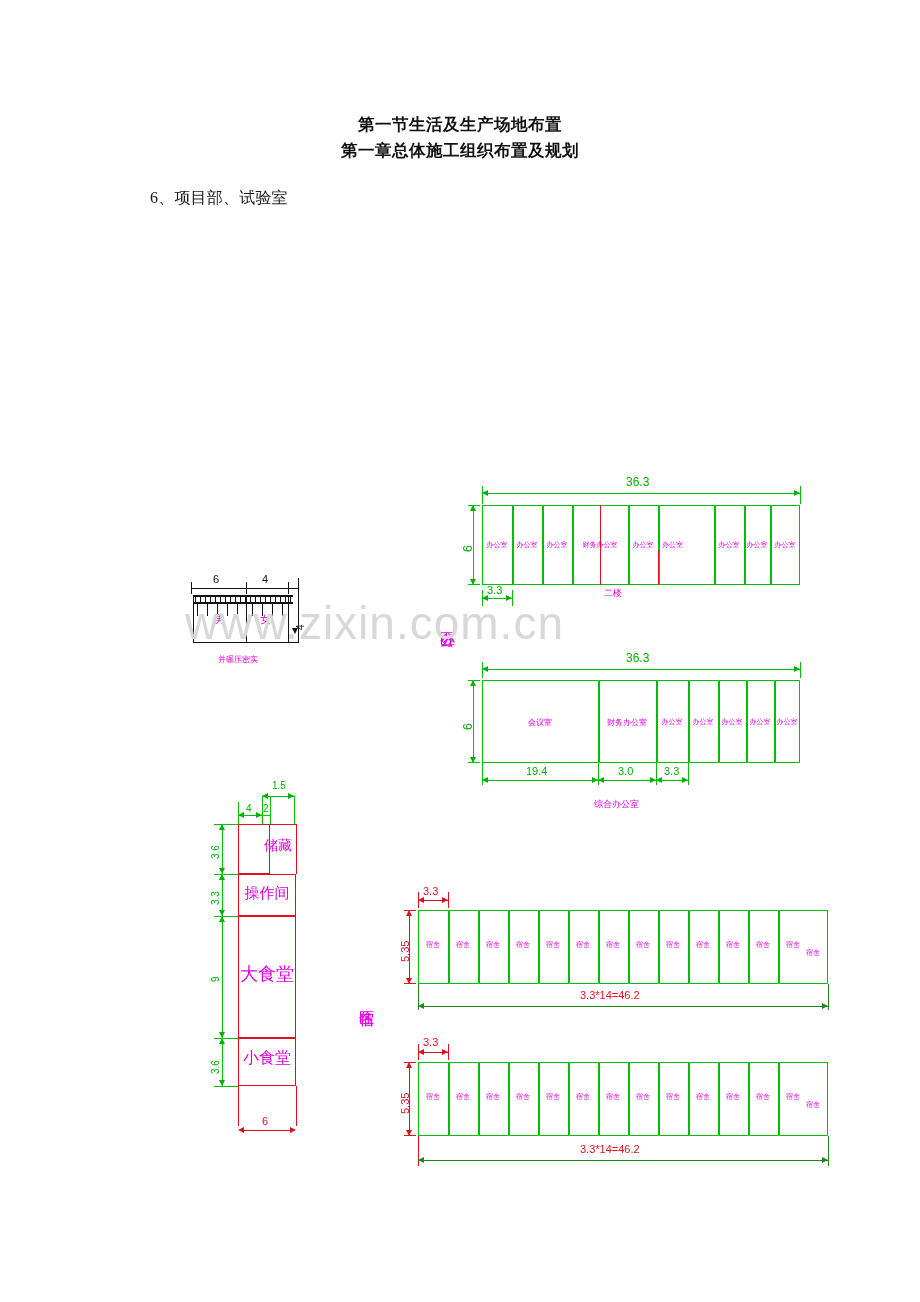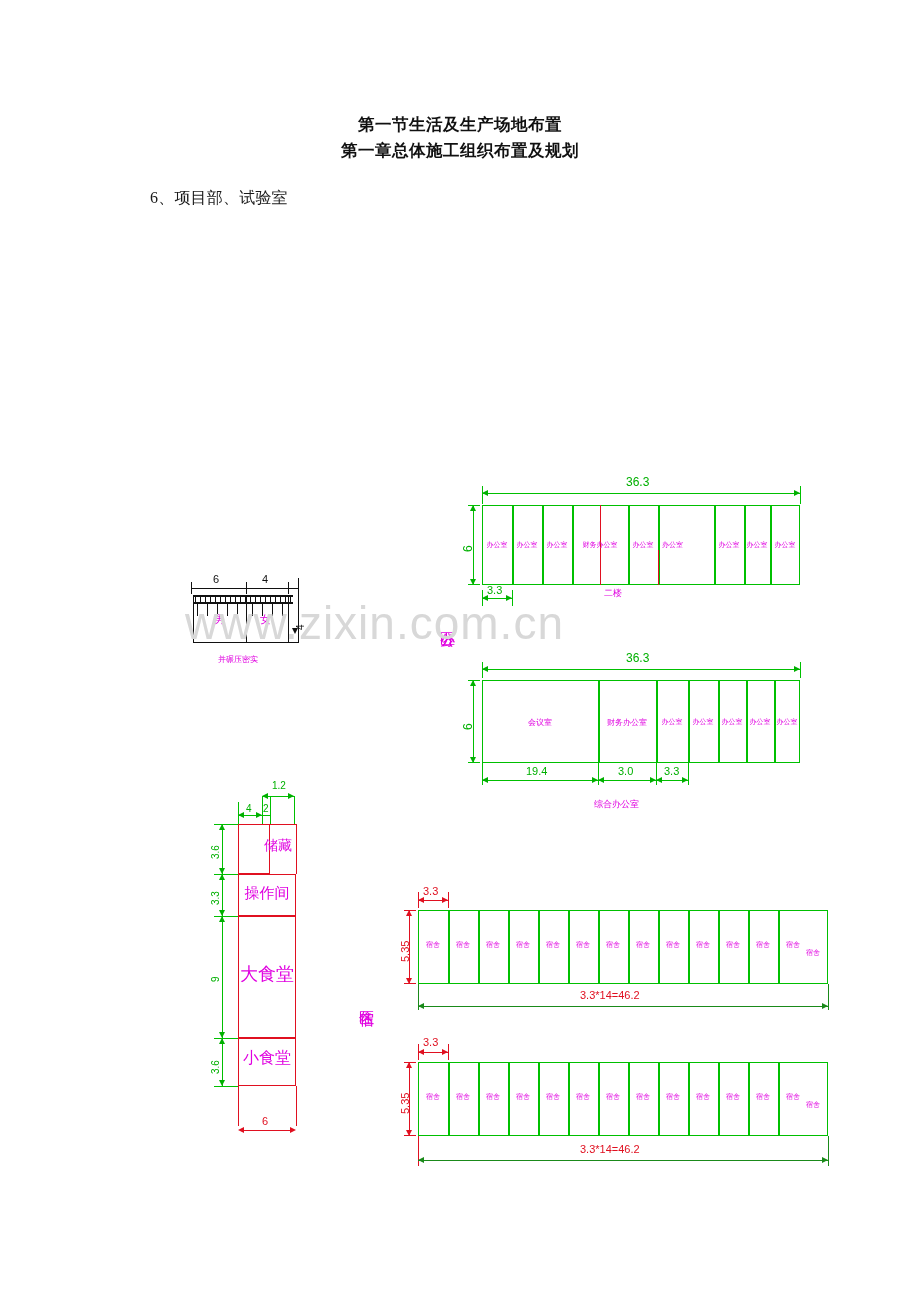--- a/index.html
+++ b/index.html
@@ -251,21 +251,21 @@
     <div class="rmlbl" style="left:308px;top:65px;width:26px;font-size:7px;">办公室</div>
 
     <div class="lbl" style="left:128px;top:148px;font-size:9px;">综合办公室</div>
   </div>
 
   <div class="dwg" style="left:200px;top:782px;width:130px;height:380px;">
 
     <div class="hline grn" style="left:62px;top:14px;width:32px;"></div>
     <div class="arrL" style="left:62px;top:11px;"></div>
     <div class="arrR" style="left:88px;top:11px;"></div>
-    <div class="dim" style="left:72px;top:-1px;font-size:10px;">1.2</div>
+    <div class="dim" style="left:72px;top:-1px;font-size:10px;">1.5</div>
 
     <div class="vline grn" style="left:38px;top:20px;height:22px;"></div>
     <div class="vline grn" style="left:62px;top:14px;height:28px;"></div>
     <div class="vline grn" style="left:70px;top:14px;height:28px;"></div>
     <div class="vline grn" style="left:94px;top:14px;height:28px;"></div>
     <div class="hline grn" style="left:38px;top:33px;width:24px;"></div>
     <div class="arrL" style="left:38px;top:30px;"></div>
     <div class="arrR" style="left:56px;top:30px;"></div>
     <div class="hline grn" style="left:62px;top:33px;width:8px;"></div>
     <div class="dim" style="left:46px;top:22px;font-size:10px;">4</div>

